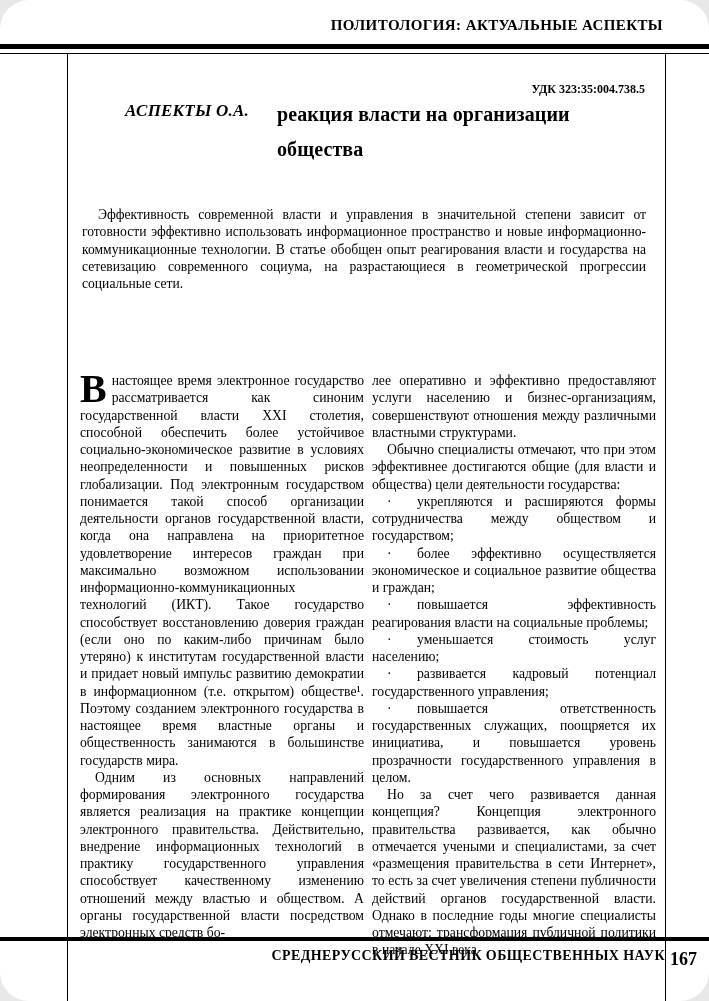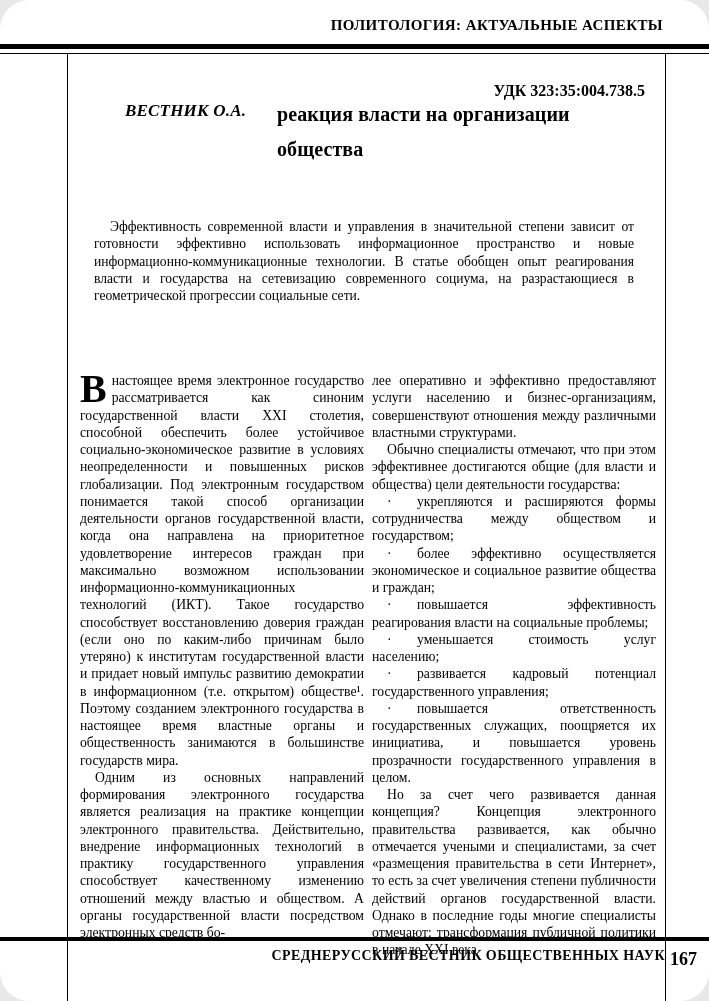--- a/index.html
+++ b/index.html
@@ -28,21 +28,21 @@
   .rule-thick-top { position: absolute; left: 0; right: 0; top: 44px; height: 5px; background: #000; }
   .rule-thin-top  { position: absolute; left: 0; right: 0; top: 53px; height: 1px; background: #000; }
   .vline-left  { position: absolute; left: 67px;  top: 54px; bottom: 0; width: 1px; background: #000; }
   .vline-right { position: absolute; left: 665px; top: 54px; bottom: 0; width: 1px; background: #000; }
 
   
   .udc {
     position: absolute;
     top: 82px;
     right: 64px;
-    font-size: 16px;
+    font-size: 12px;
     font-weight: bold;
   }
   .author {
     position: absolute;
     left: 125px;
     top: 101px;
     font-size: 17px;
     font-weight: bold;
     font-style: italic;
     letter-spacing: 0.2px;
@@ -62,21 +62,21 @@
   
   .abstract-block {
     position: absolute;
     left: 82px;
     top: 206px;
     width: 564px;
     font-size: 13.6px;
     line-height: 17.3px;
     text-align: justify;
   }
-  .abstract-block p { margin: 12px; text-indent: 16px; }
+  .abstract-block p { margin: 0; text-indent: 16px; }
 
   
   .columns {
     position: absolute;
     left: 80px;
     top: 372px;
     width: 576px;
     display: flex;
     gap: 8px;
   }
@@ -117,21 +117,21 @@
 
 <div class="page">
 
   <div class="running-head">ПОЛИТОЛОГИЯ: АКТУАЛЬНЫЕ АСПЕКТЫ</div>
   <div class="rule-thick-top"></div>
   <div class="rule-thin-top"></div>
   <div class="vline-left"></div>
   <div class="vline-right"></div>
 
   <div class="udc">УДК 323:35:004.738.5</div>
-  <div class="author">ВЕСТНИК О.А.</div>
+  <div class="author">АСПЕКТЫ О.А.</div>
   <div class="article-title">
     <div>реакция власти на организации</div>
     <div>общества</div>
   </div>
 
   <div class="abstract-block">
     <p>Эффективность современной власти и управления в значительной степени зависит от готовности эффективно использовать информационное пространство и новые информационно-коммуникационные технологии. В статье обобщен опыт реагирования власти и государства на сетевизацию современного социума, на разрастающиеся в геометрической прогрессии социальные сети.</p>
   </div>
 
   <div class="columns">

